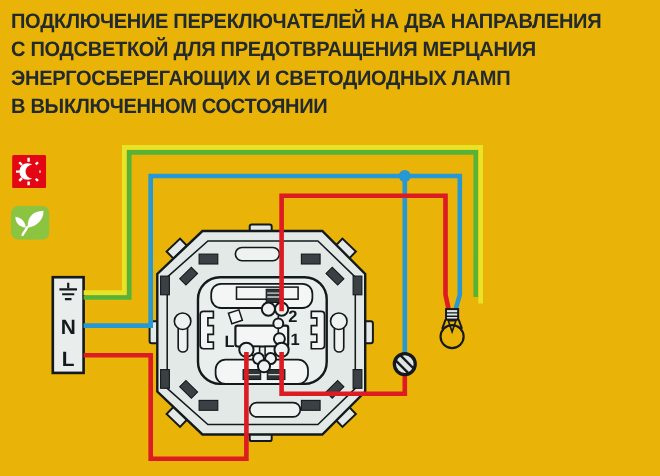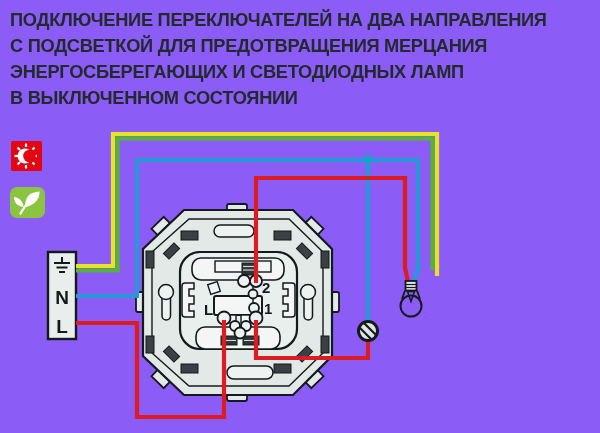--- a/index.html
+++ b/index.html
@@ -1,18 +1,18 @@
 <!DOCTYPE html>
 <html><head>
 <meta charset="utf-8">
 <style>
   html,body{margin:0;padding:0;}
   .canvas{
     position:relative;width:600px;height:433px;overflow:hidden;
-    background:#8b5cf6;
+    background:#eab308;
     font-family:"Liberation Sans",sans-serif;
   }
   .title{
     position:absolute;left:10px;top:7px;width:588px;
     font-weight:bold;font-size:19px;line-height:26px;
     color:#222a2e;letter-spacing:-0.3px;
     transform:scaleX(0.96);transform-origin:left top;
     font-stretch:condensed;
   }
   .icon{position:absolute;}

